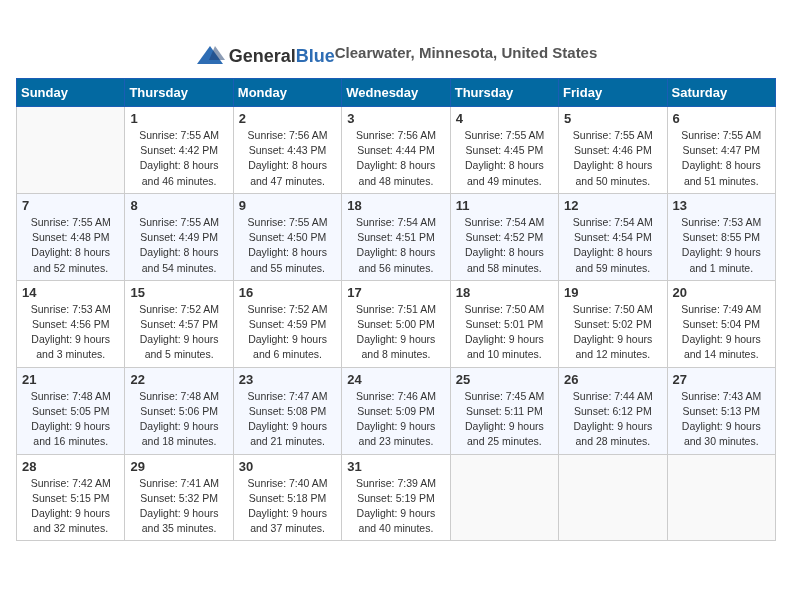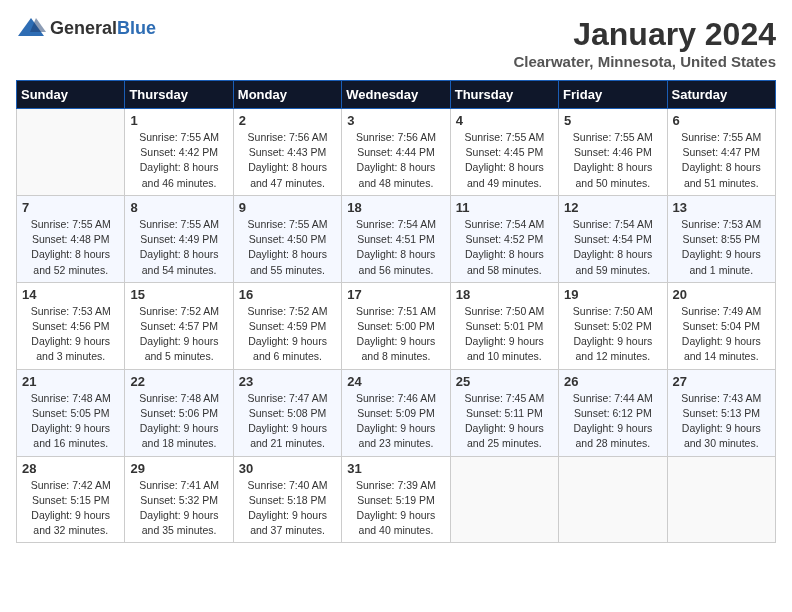--- a/index.html
+++ b/index.html
@@ -5,23 +5,24 @@
     * { box-sizing: border-box; margin: 0; padding: 0; }
     body {
       font-family: Arial, sans-serif;
       background: #fff;
       width: 792px;
       min-height: 612px;
       padding: 16px;
     }
     .header-area {
       display: flex;
-      justify-content: space-between;
+      justify-content: center;
       align-items: flex-start;
       margin-bottom: 10px;
+      margin-top: 28px;
     }
     .logo {
       display: flex;
       align-items: center;
       gap: 4px;
     }
     .logo-icon {
       width: 30px;
       height: 24px;
     }
@@ -37,21 +38,21 @@
       font-size: 15px;
       color: #555;
       font-weight: bold;
     }
     .calendar-table {
       width: 100%;
       border-collapse: collapse;
       border: 1px solid #ccc;
     }
     .calendar-table th {
-      background-color: #0f172a;
+      background-color: #0369a1;
       color: #fff;
       font-size: 13px;
       font-weight: bold;
       padding: 6px 4px;
       text-align: left;
       border: 1px solid #1a5db5;
     }
     .calendar-table td {
       vertical-align: top;
       border: 1px solid #ccc;
@@ -94,21 +95,20 @@
       <polygon points="15,2 28,20 2,20" fill="#2e6db4"></polygon>
       <polygon points="20,2 30,16 14,16" fill="#1a3a6b" opacity="0.5"></polygon>
     </svg>
     <div>
       <div>
         <span style="font-size:18px;font-weight:bold;color:#333;">General</span><span style="font-size:18px;font-weight:bold;color:#2e6db4;">Blue</span>
       </div>
     </div>
   </div>
   <div class="title-area">
-    <div class="month-title">January 2024</div>
     <div class="location-title">Clearwater, Minnesota, United States</div>
   </div>
 </div>
 
 <table class="calendar-table">
   <thead>
     <tr>
       <th>Sunday</th>
       <th>Thursday</th>
       <th>Monday</th>

